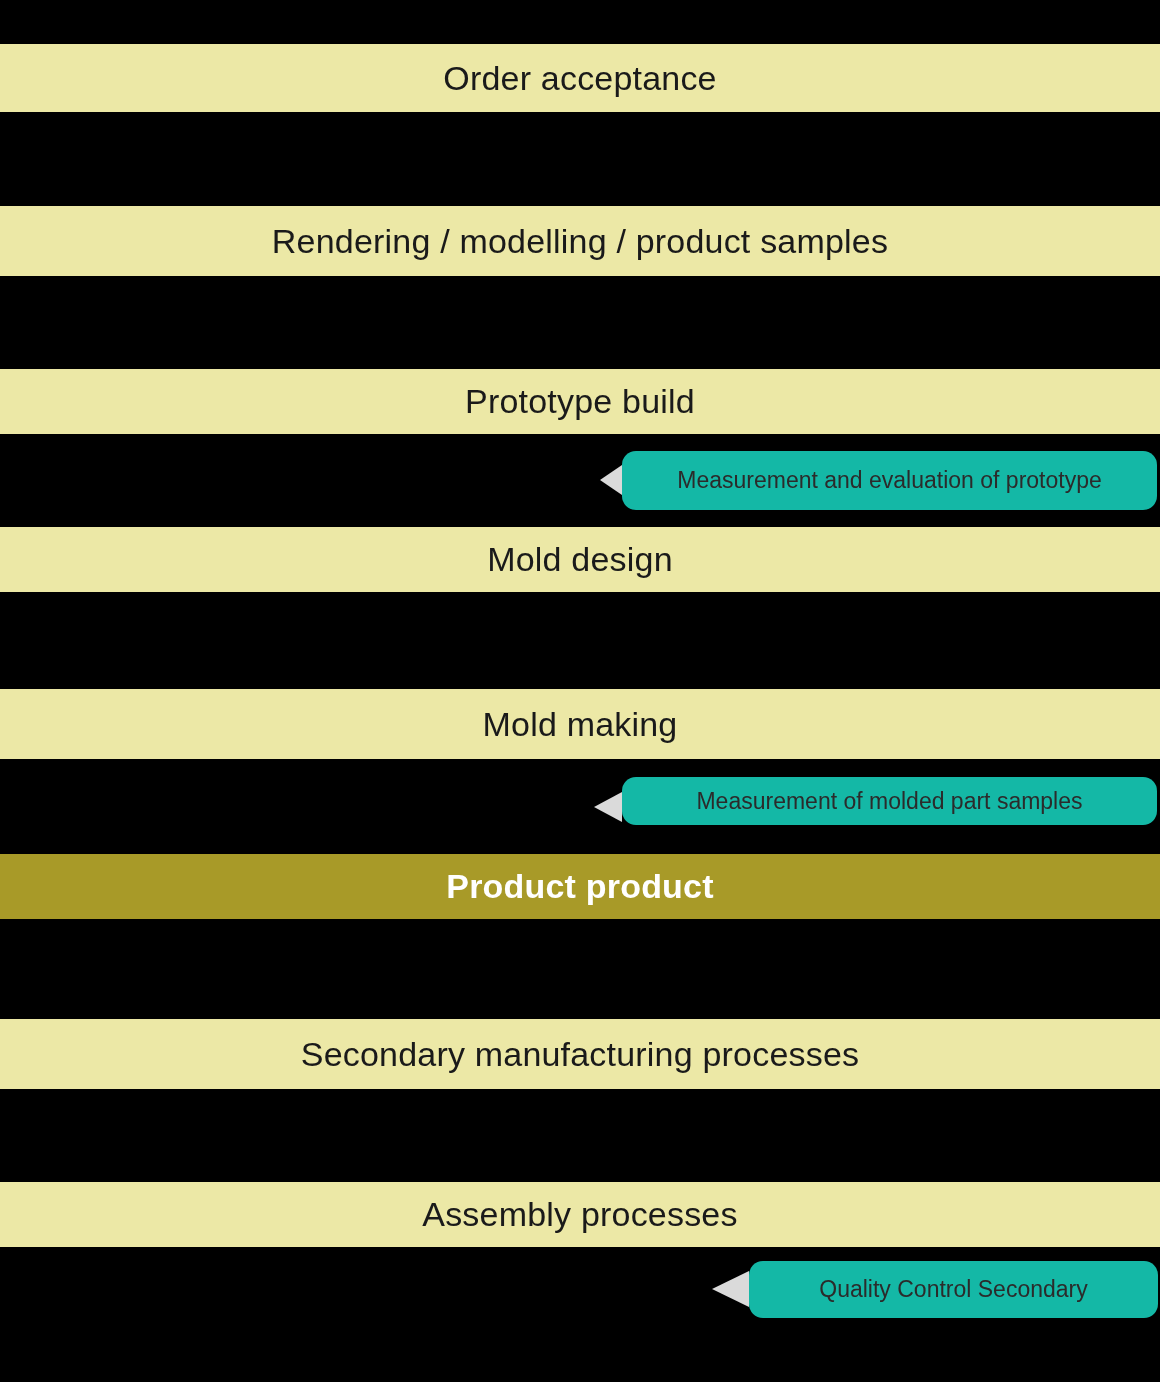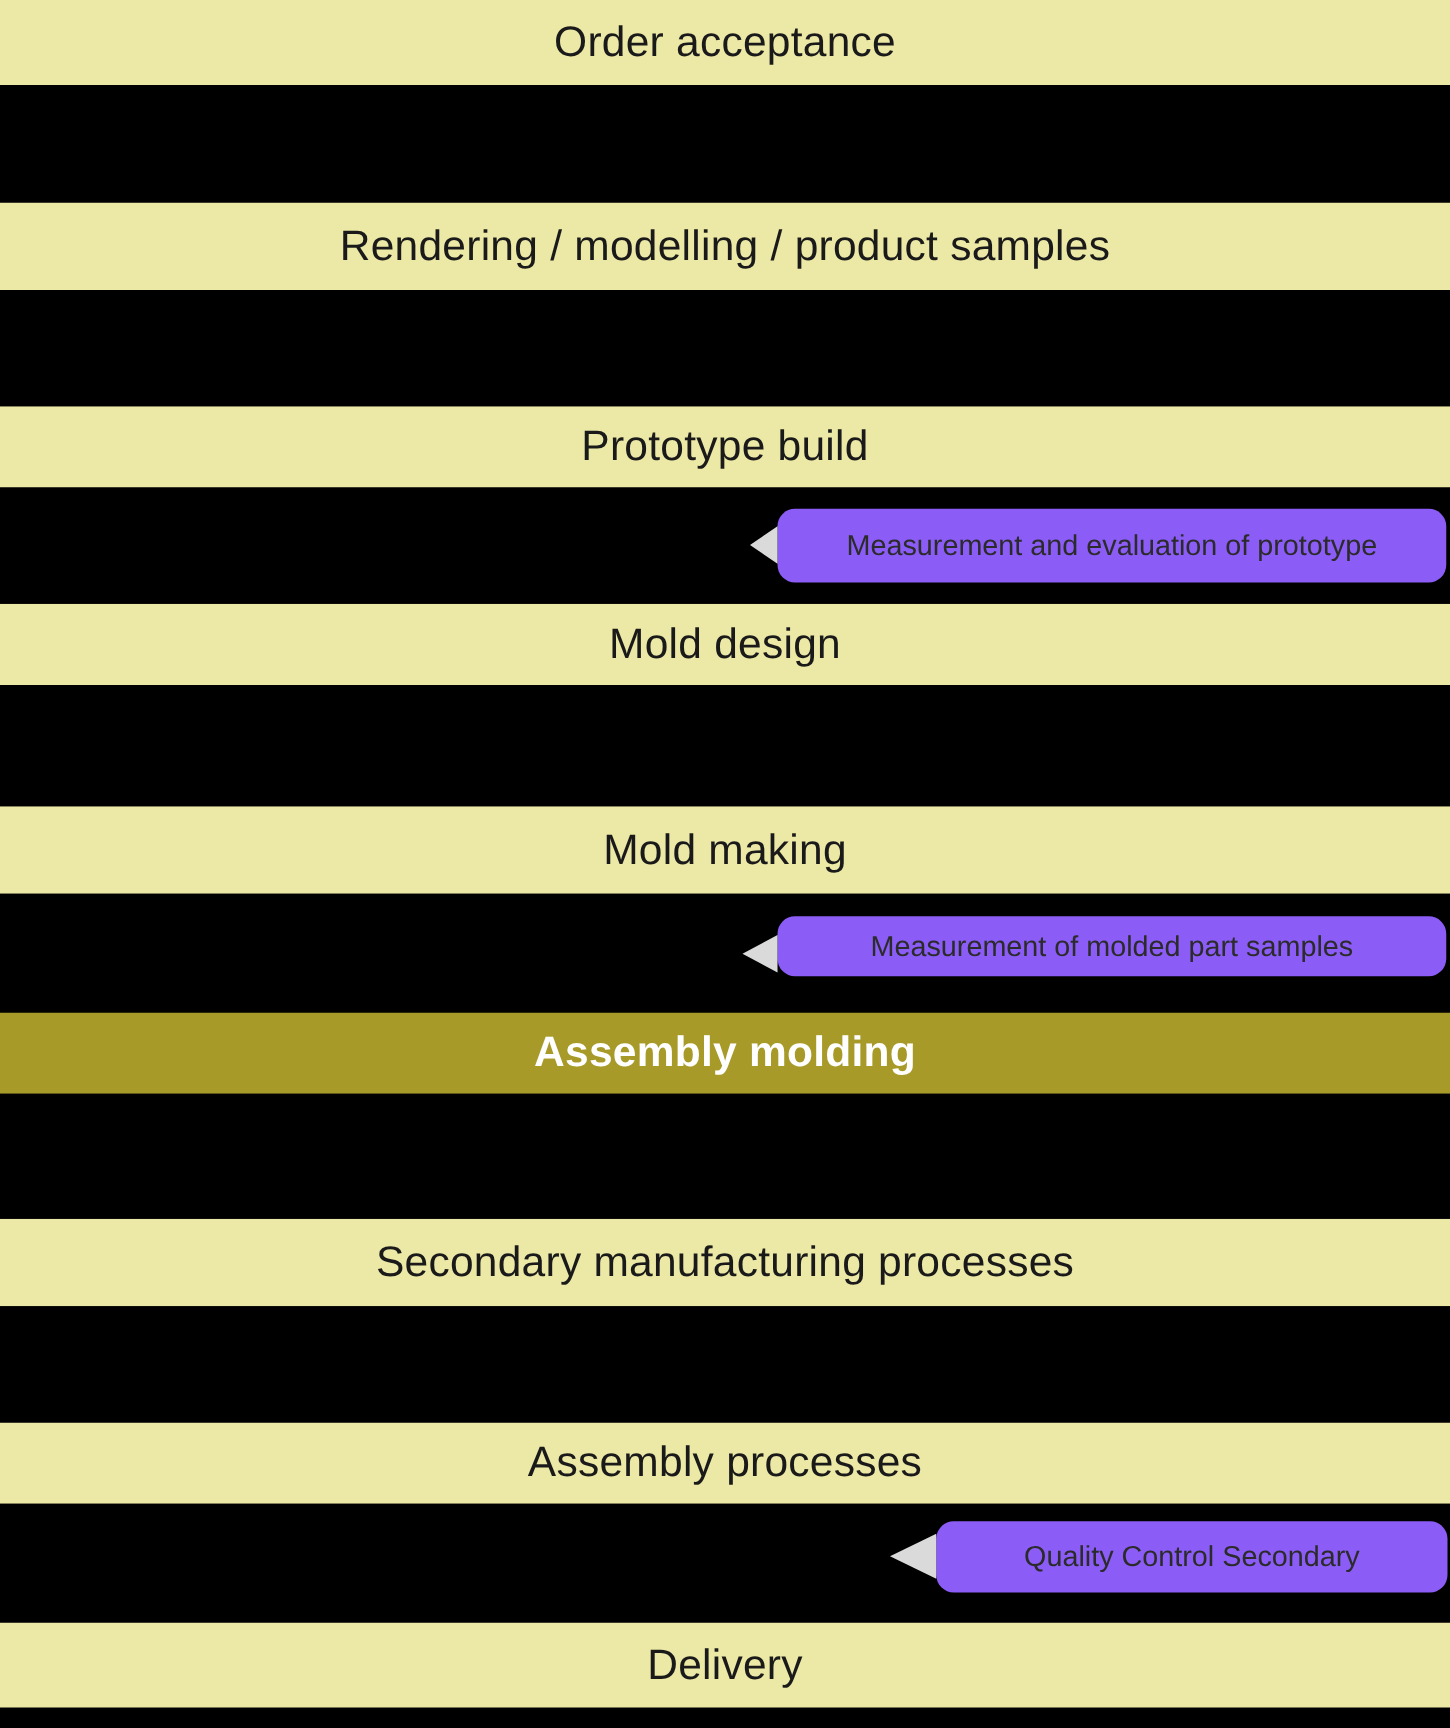--- a/index.html
+++ b/index.html
@@ -41,21 +41,21 @@
     color: #ffffff;
     font-weight: bold;
   }
   .gap {
     background: #000000;
     position: relative;
     flex: 0 0 auto;
   }
   .callout {
     position: absolute;
-    background: #8b5cf6;
+    background: #14b8a6;
     border-radius: 14px;
     display: flex;
     align-items: center;
     justify-content: center;
   }
   .callout .callout-label {
     color: #2b2b2b;
     font-size: 23px;
     white-space: nowrap;
   }
@@ -67,21 +67,21 @@
     border-color: transparent #dadada transparent transparent;
   }
   
   .callout.c1 { right: 3px; top: 17px; width: 535px; height: 59px; }
   .callout.c1 .tail { left: -22px; top: 14px; border-width: 15px 22px 15px 0; }
   .callout.c2 { right: 3px; top: 18px; width: 535px; height: 48px; }
   .callout.c2 .tail { left: -28px; top: 15px; border-width: 15px 28px 15px 0; }
   .callout.c3 { right: 2px; top: 14px; width: 409px; height: 57px; }
   .callout.c3 .tail { left: -37px; top: 10px; border-width: 18px 37px 18px 0; }
   
-  .h68 { height: 68px; }
+  .h68 { height: 68px; margin-top: 44px; }
   .h69 { height: 65px; }
   .h70 { height: 70px; }
   .g93 { height: 93px; }
   .g94 { height: 94px; }
   .g95 { height: 95px; }
   .g97 { height: 97px; }
   .g100 { height: 100px; }
 </style>
 </head>
 <body>
@@ -123,21 +123,21 @@
     </div>
 
     <div class="gap g95">
       <div class="callout c2">
         <span class="tail"></span>
         <span class="callout-label">Measurement of molded part samples</span>
       </div>
     </div>
 
     <div class="step-bar h69 highlight">
-      <span class="label">Assembly molding</span>
+      <span class="label">Product product</span>
     </div>
 
     <div class="gap g100"></div>
 
     <div class="step-bar h70">
       <span class="label">Secondary manufacturing processes</span>
     </div>
 
     <div class="gap g93"></div>
 

